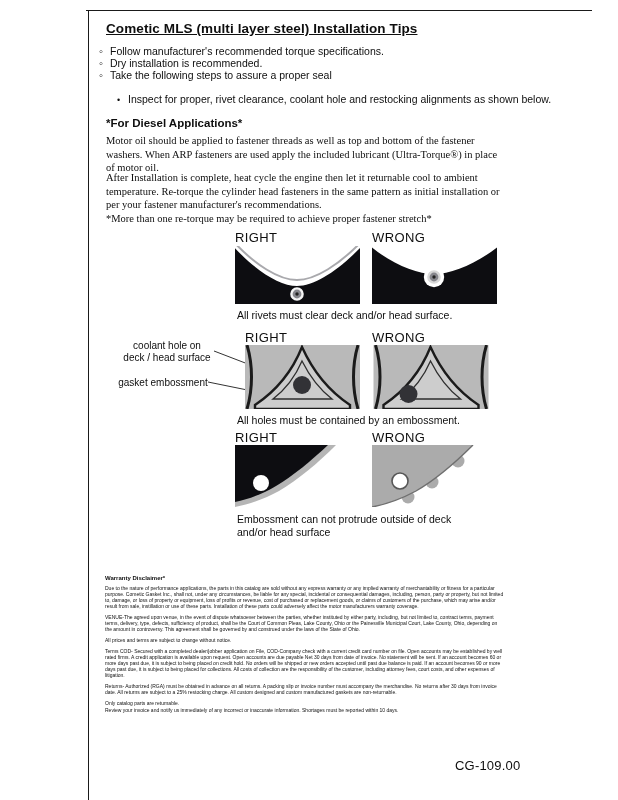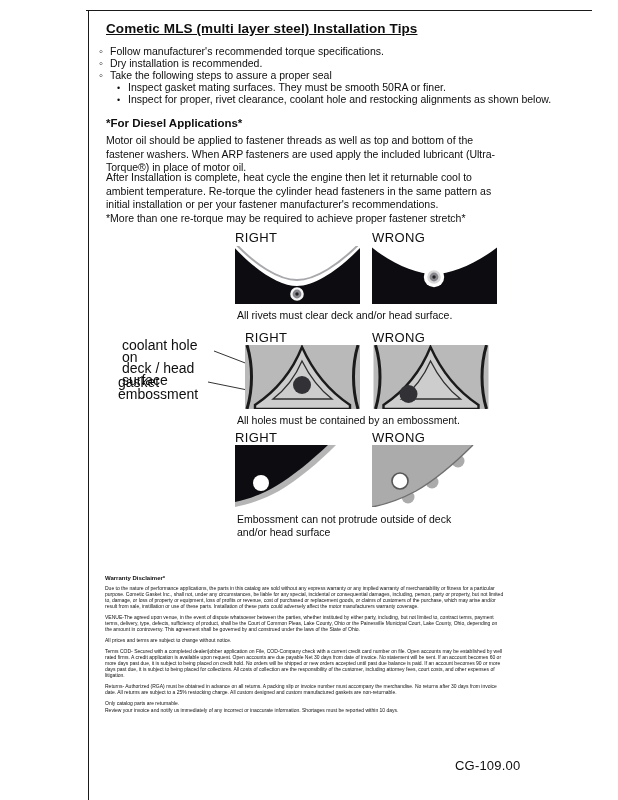--- a/index.html
+++ b/index.html
@@ -5,24 +5,24 @@
   html,body{margin:0;padding:0;width:618px;height:800px;background:#ffffff;overflow:hidden;}
   body{font-family:"Liberation Sans","DejaVu Sans",sans-serif;color:#0e0e0e;position:relative;}
   .abs{position:absolute;}
   .rule{background:#1a1a1a;}
   .title{font-weight:bold;font-size:13.5px;text-decoration:underline;letter-spacing:.1px;white-space:nowrap;}
   .bullet-row{font-size:10.5px;line-height:12px;white-space:nowrap;}
   .marker{display:inline-block;width:11px;text-align:left;}
   .marker.circ::before{content:"◦";font-size:11px;}
   .marker.disc::before{content:"•";font-size:9px;}
   .diesel-head{font-size:11.5px;font-weight:bold;white-space:nowrap;}
-  .body-text{font-size:10.5px;line-height:13.5px;width:402px;}
+  .body-text{font-size:10.5px;line-height:13.5px;width:402px;font-family:Liberation Serif, serif;}
   .rw-label{font-size:13px;letter-spacing:.4px;}
   .caption{font-size:10.5px;line-height:13px;white-space:nowrap;}
-  .pointer-label{font-size:14px;line-height:11.5px;text-align:left;width:90px;}
+  .pointer-label{font-size:10px;line-height:11.5px;text-align:center;width:90px;}
   .diagram{position:absolute;display:block;}
   .disclaimer{width:400px;font-size:5px;line-height:6px;color:#111;}
   .disclaimer-head{font-size:6px;font-weight:bold;margin:0 0 4px 0;}
   .disclaimer p{margin:0 0 5px 0;}
   .disclaimer p.tight{margin:0 0 1px 0;}
   .footer-code{font-size:13px;letter-spacing:.2px;white-space:nowrap;}
 </style>
 </head>
 <body>
 
@@ -34,23 +34,20 @@
   <div class="abs title" style="left:106px;top:21px;">Cometic MLS (multi layer steel) Installation Tips</div>
 
   <div class="abs bullet-row" style="left:99px;top:45px;">
     <span class="marker circ"></span><span>Follow manufacturer's recommended torque specifications.</span>
   </div>
   <div class="abs bullet-row" style="left:99px;top:57px;">
     <span class="marker circ"></span><span>Dry installation is recommended.</span>
   </div>
   <div class="abs bullet-row" style="left:99px;top:69px;">
     <span class="marker circ"></span><span>Take the following steps to assure a proper seal</span>
-  </div>
-  <div class="abs bullet-row" style="left:117px;top:81px;">
-    <span class="marker disc"></span><span>Inspect gasket mating surfaces.  They must be smooth 50RA or finer.</span>
   </div>
   <div class="abs bullet-row" style="left:117px;top:93px;">
     <span class="marker disc"></span><span>Inspect for proper, rivet clearance, coolant hole and restocking alignments as shown below.</span>
   </div>
 
   <div class="abs diesel-head" style="left:106px;top:117px;">*For Diesel Applications*</div>
   <div class="abs body-text" style="left:106px;top:134px;">Motor oil should be applied to fastener threads as well as top and bottom of the fastener washers. When ARP fasteners are used apply the included lubricant (Ultra-Torque®) in place of motor oil.</div>
   <div class="abs body-text" style="left:106px;top:171px;">After Installation is complete, heat cycle the engine then let it returnable cool to ambient temperature. Re-torque the cylinder head fasteners in the same pattern as initial installation or per your fastener manufacturer's recommendations.</div>
   <div class="abs body-text" style="left:106px;top:212px;">*More than one re-torque may be required to achieve proper fastener stretch*</div>
 

